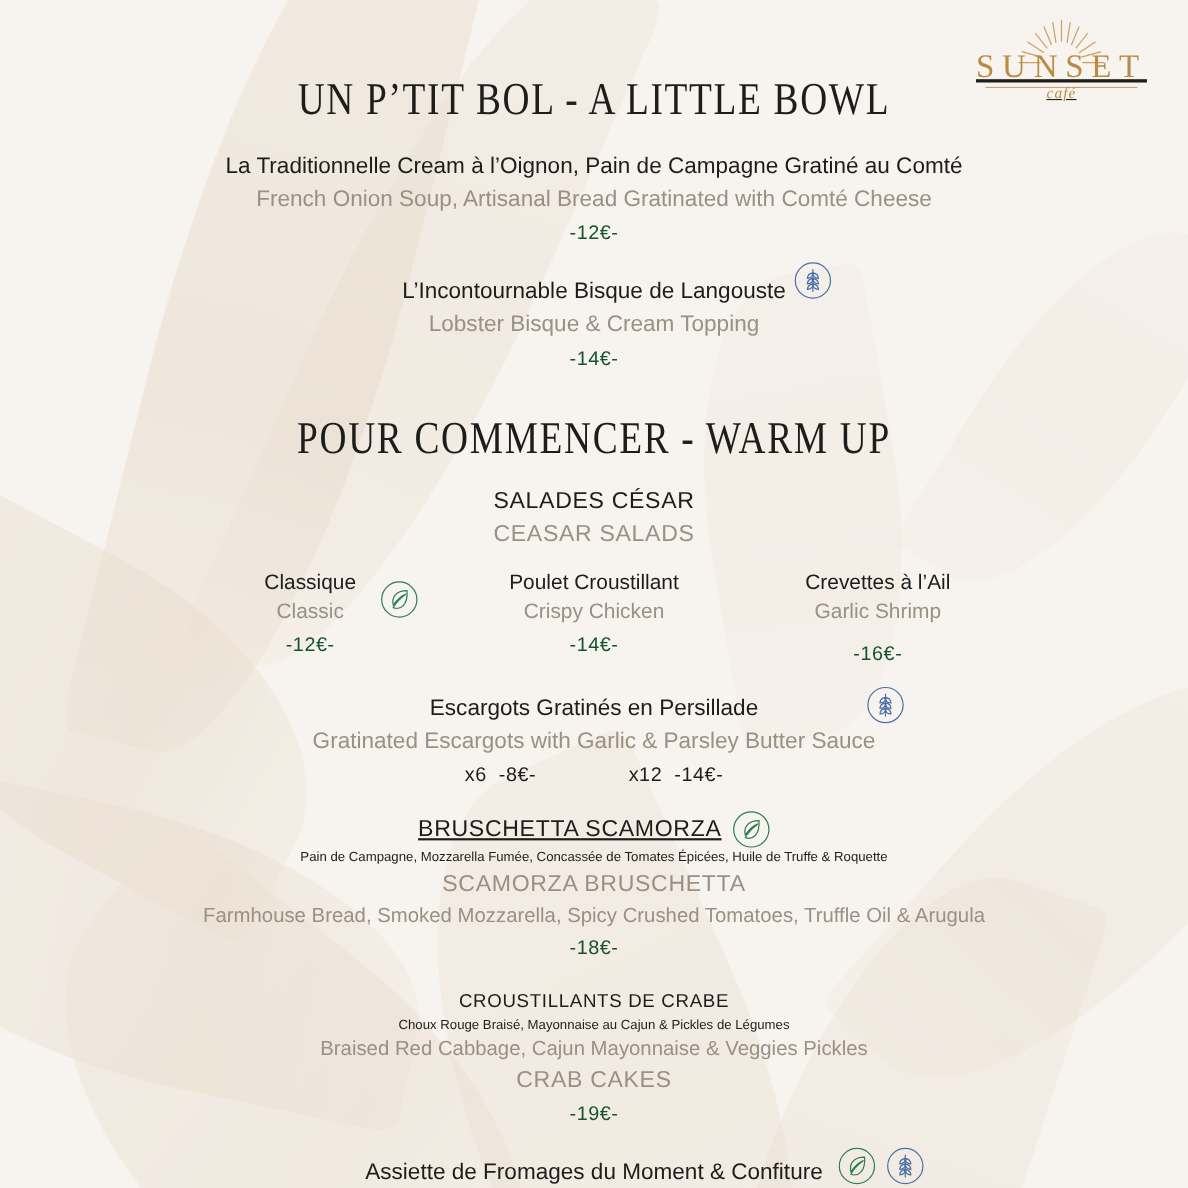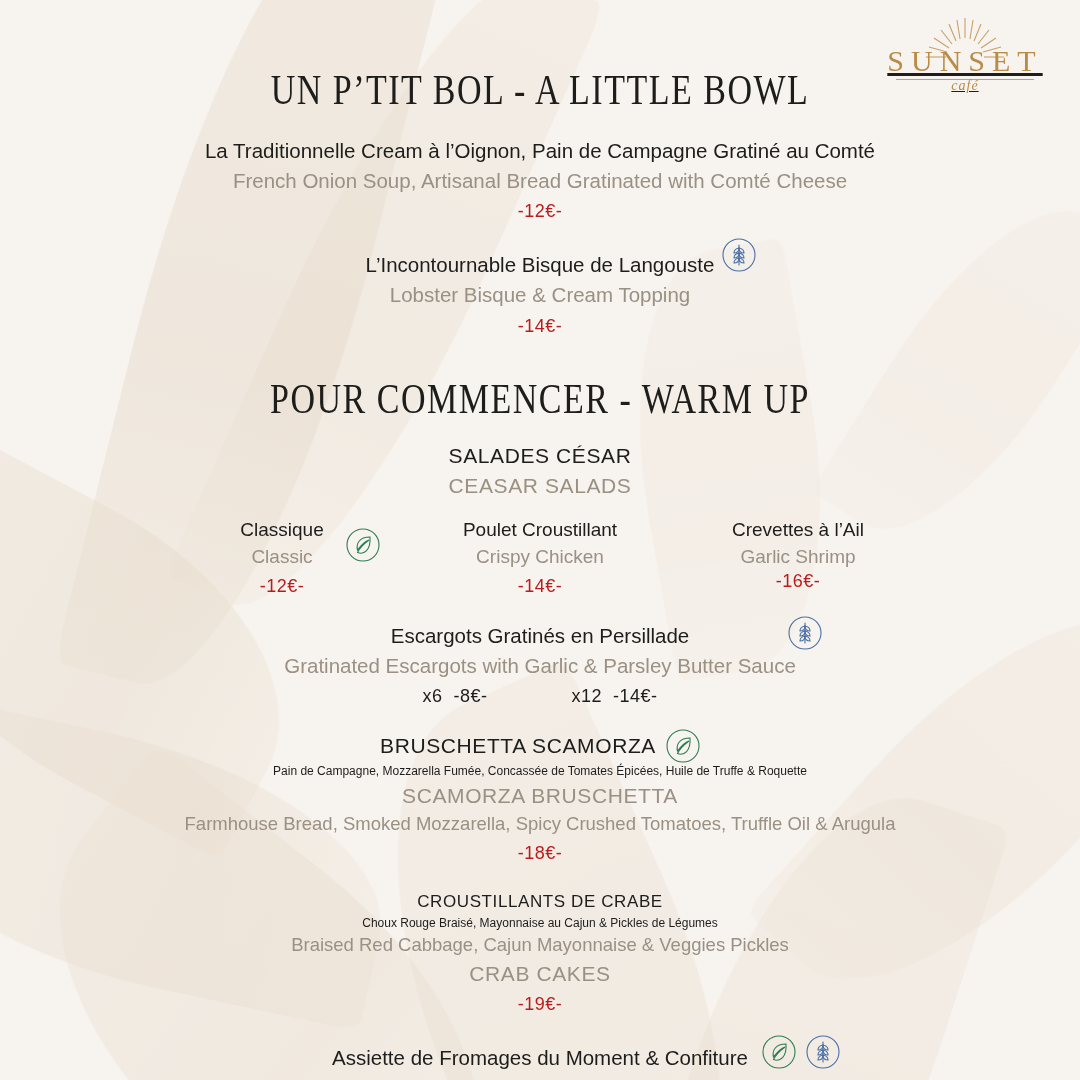--- a/index.html
+++ b/index.html
@@ -70,38 +70,38 @@
   }
   .fr{
     text-align:center;font-size:20.5px;color:#1d1d1b;line-height:1.45;
   }
   .en{
     text-align:center;font-size:20.5px;color:#9a9084;line-height:1.45;
   }
   .fr.small{font-size:12px;}
   .en.small{font-size:18.5px;}
   .price{
-    text-align:center;font-size:18px;color:#b91c1c;letter-spacing:.5px;
+    text-align:center;font-size:18px;color:#14532d;letter-spacing:.5px;
   }
   .cap{letter-spacing:.6px;}
   .row{display:flex;justify-content:center;align-items:flex-start;}
   .col{width:258px;text-align:center;}
   .col .fr{font-size:19px;}
   .col .en{font-size:19px;}
 
   
   .badge{
     display:inline-block;width:34px;height:34px;border-radius:50%;
     vertical-align:middle;position:relative;
   }
   .badge svg{display:block;width:34px;height:34px;}
   .inline-badge{position:absolute;}
 
   .block{position:relative;}
-  .center-line{display:flex;justify-content:center;align-items:center;gap:10px;}
+  .center-line{display:flex;justify-content:center;align-items:center;gap:10px;text-decoration:underline;}
   .two-prices{
     display:flex;justify-content:center;gap:84px;font-size:18px;letter-spacing:.5px;
   }
 </style>
 </head>
 <body>
 
 <div class="bg">
   <div class="leaf l1"></div>
   <div class="leaf l2"></div>
@@ -194,21 +194,21 @@
       <div class="price" style="margin-top:5px">-12€-</div>
     </div>
     <div class="col">
       <div class="fr">Poulet Croustillant</div>
       <div class="en">Crispy Chicken</div>
       <div class="price" style="margin-top:5px">-14€-</div>
     </div>
     <div class="col">
       <div class="fr">Crevettes à l’Ail</div>
       <div class="en">Garlic Shrimp</div>
-      <div class="price" style="margin-top:0">-16€-</div>
+      <div class="price" style="margin-top:13px">-16€-</div>
     </div>
   </div>
 
   <div style="height:24px"></div>
   <div class="block">
     <div class="fr">Escargots Gratinés en Persillade</div>
     <div class="en">Gratinated Escargots with Garlic &amp; Parsley Butter Sauce</div>
     <div class="two-prices" style="margin-top:6px">
       <span>
         <span>x6</span>

